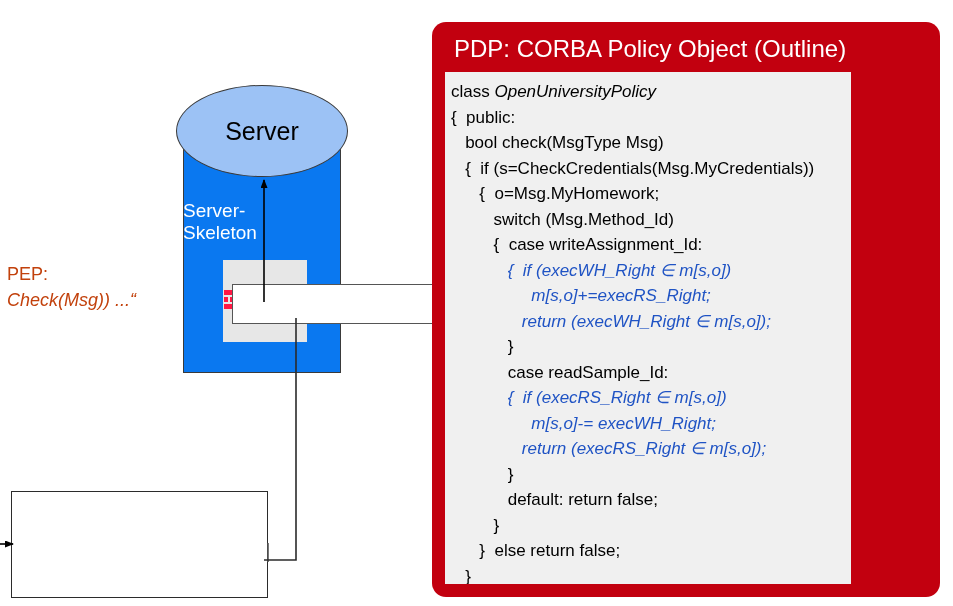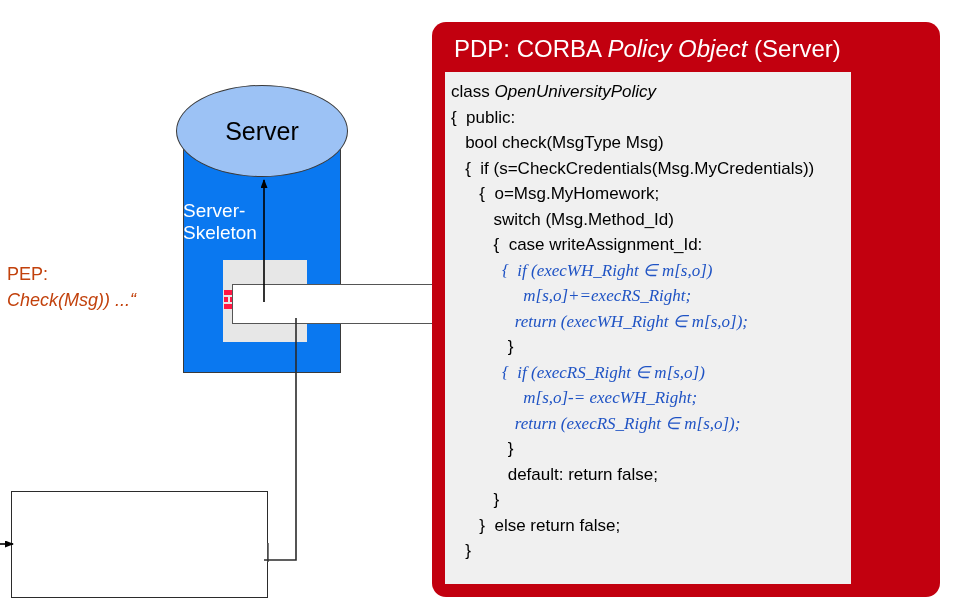--- a/index.html
+++ b/index.html
@@ -169,42 +169,41 @@
   }
   .pdp-title {
     position: absolute;
     left: 22px;
     top: 14px;
     color: #ffffff;
     font-size: 24px;
     line-height: 1.1;
     white-space: nowrap;
   }
-  .pdp-title .it { font-style: italic; }
+  .pdp-title .it { }
   .pdp-code {
     position: absolute;
     left: 13px;
     top: 50px;
     width: 406px;
     height: 512px;
     background: #F0F0F0;
     box-sizing: border-box;
     padding: 7px 0 0 6px;
     overflow: hidden;
   }
   .code-line {
     font-size: 17px;
     line-height: 25.5px;
     color: #000000;
     white-space: pre;
   }
   .code-line.blue {
     color: #1F53C4;
     font-style: italic;
-    font-family: Liberation Serif, serif;
   }
 </style>
 </head>
 <body>
 
 <div id="canvas">
 
   <div class="server-body"></div>
 
   <div class="skeleton-label">
@@ -244,34 +243,35 @@
     <line x1="264" y1="302" x2="264" y2="180" stroke="#000000" stroke-width="1.6" marker-end="url(#arrowhead)"></line>
 
     <polyline points="268,543 268,562 268,562" fill="none" stroke="#555555" stroke-width="1.6"></polyline>
     <polyline points="264,560 296,560 296,318" fill="none" stroke="#2b2b2b" stroke-width="1.6"></polyline>
 
     <line x1="0" y1="544" x2="13" y2="544" stroke="#000000" stroke-width="1.6" marker-end="url(#arrowhead)"></line>
   </svg>
 
   <div class="pdp-panel">
     <div class="pdp-title">
-      <span>PDP: CORBA </span><span class="it">Policy Object</span><span> (Server)</span>
+      <span>PDP: CORBA </span><span class="it">Policy Object</span><span> (Outline)</span>
     </div>
     <div class="pdp-code" id="code-block">
         <div class="code-line"><span>class </span><span style="font-style: italic;">OpenUniversityPolicy</span></div>
         <div class="code-line">{  public:</div>
         <div class="code-line">   bool check(MsgType Msg)</div>
         <div class="code-line">   {  if (s=CheckCredentials(Msg.MyCredentials))</div>
         <div class="code-line">      {  o=Msg.MyHomework;</div>
         <div class="code-line">         switch (Msg.Method_Id)</div>
         <div class="code-line">         {  case writeAssignment_Id:</div>
         <div class="code-line blue">            {  if (execWH_Right ∈ m[s,o])</div>
         <div class="code-line blue">                 m[s,o]+=execRS_Right;</div>
         <div class="code-line blue">               return (execWH_Right ∈ m[s,o]);</div>
         <div class="code-line">            }</div>
+        <div class="code-line">            case readSample_Id:</div>
         <div class="code-line blue">            {  if (execRS_Right ∈ m[s,o])</div>
         <div class="code-line blue">                 m[s,o]-= execWH_Right;</div>
         <div class="code-line blue">               return (execRS_Right ∈ m[s,o]);</div>
         <div class="code-line">            }</div>
         <div class="code-line">            default: return false;</div>
         <div class="code-line">         }</div>
         <div class="code-line">      }  else return false;</div>
         <div class="code-line">   }</div>
       </div>
   </div>

